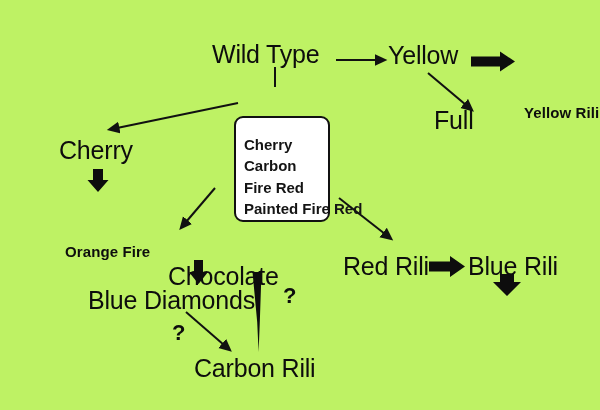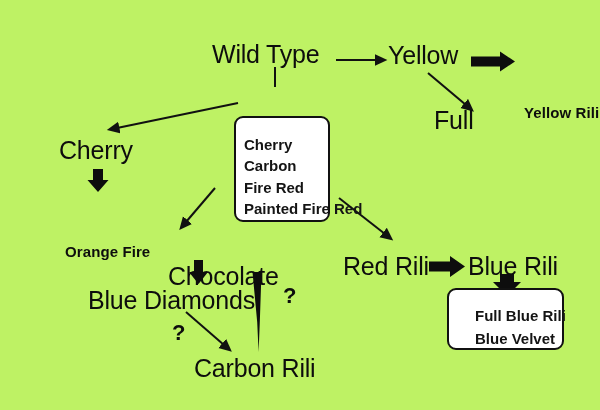--- a/index.html
+++ b/index.html
@@ -162,18 +162,14 @@
 
   <div class="qmark" style="left:172px; top:322px;">?</div>
 
   <div class="varbox" id="red-variants-box">
     <div class="line">Cherry</div>
     <div class="line">Carbon</div>
     <div class="line">Fire Red</div>
     <div class="line">Painted Fire Red</div>
   </div>
 
-  <div class="varbox" id="blue-variants-box">
-    <div class="line">Full Blue Rili</div>
-    <div class="line">Blue Velvet</div>
-  </div>
 
 </div>
 
 </body></html>

